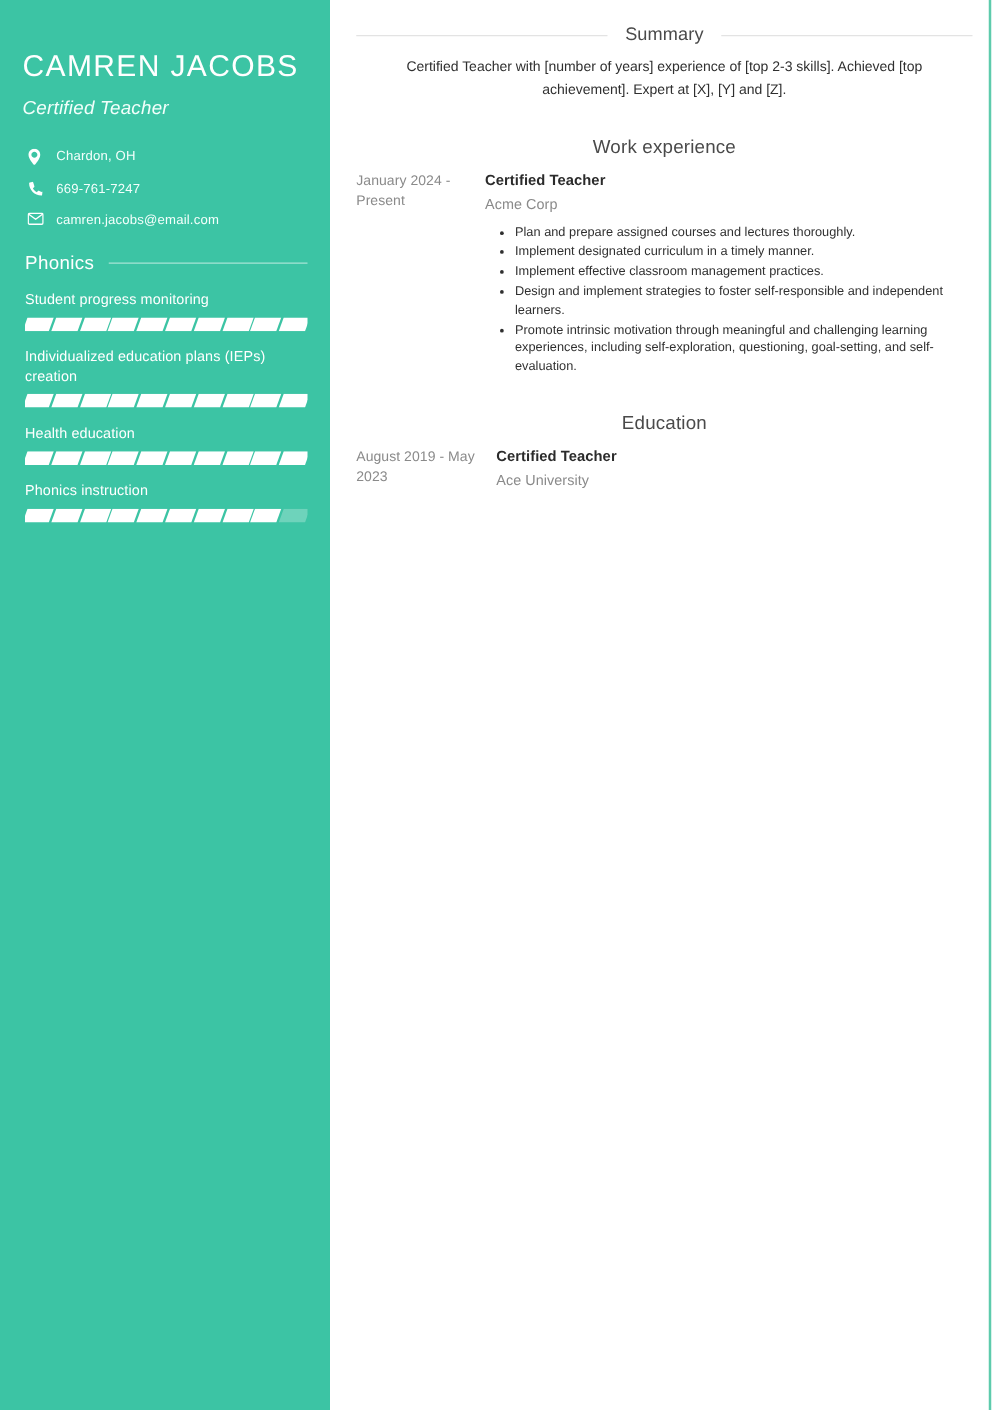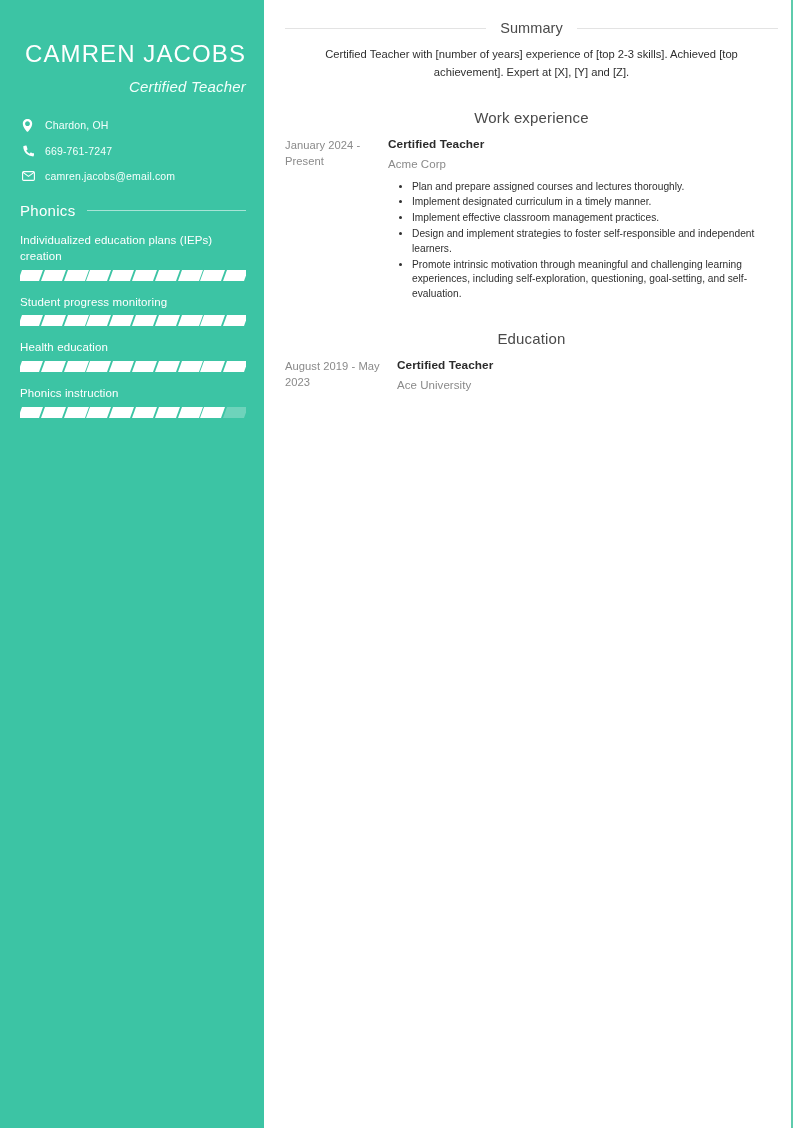--- a/index.html
+++ b/index.html
@@ -29,21 +29,21 @@
     width: 264px;
     flex: 0 0 264px;
     background: #3cc4a4;
     color: #ffffff;
     padding: 0;
     position: relative;
   }
 
   .identity {
     padding: 40px 18px 0 18px;
-    text-align: right;
+    text-align: left;
   }
 
   .full-name {
     font-size: 24px;
     font-weight: 400;
     letter-spacing: 1.1px;
     color: #ffffff;
     line-height: 1.2;
   }
 
@@ -56,21 +56,21 @@
     letter-spacing: .2px;
   }
 
   .contacts {
     margin-top: 24px;
     padding: 0 18px 0 22px;
   }
 
   .contact-row {
     display: flex;
-    align-items: center;
+    align-items: flex-start;
     margin-bottom: 13px;
     font-size: 10.5px;
     color: #f4fffc;
     letter-spacing: .15px;
   }
 
   .contact-icon {
     width: 16px;
     flex: 0 0 16px;
     display: flex;
@@ -306,36 +306,36 @@
 
     </div>
 
     <div class="skills-block">
       <div class="skills-head">
         <span class="skills-head-title">Phonics</span>
         <span class="skills-head-rule"></span>
       </div>
       <div id="skills-list">
           <div class="skill">
+            <div class="skill-name">Student progress monitoring</div>
+            <div class="skill-bar">
+              <span class="seg on"></span>
+              <span class="seg on"></span>
+              <span class="seg on"></span>
+              <span class="seg on"></span>
+              <span class="seg on"></span>
+              <span class="seg on"></span>
+              <span class="seg on"></span>
+              <span class="seg on"></span>
+              <span class="seg on"></span>
+              <span class="seg on"></span>
+            </div>
+          </div>
+          <div class="skill">
             <div class="skill-name">Individualized education plans (IEPs) creation</div>
-            <div class="skill-bar">
-              <span class="seg on"></span>
-              <span class="seg on"></span>
-              <span class="seg on"></span>
-              <span class="seg on"></span>
-              <span class="seg on"></span>
-              <span class="seg on"></span>
-              <span class="seg on"></span>
-              <span class="seg on"></span>
-              <span class="seg on"></span>
-              <span class="seg on"></span>
-            </div>
-          </div>
-          <div class="skill">
-            <div class="skill-name">Student progress monitoring</div>
             <div class="skill-bar">
               <span class="seg on"></span>
               <span class="seg on"></span>
               <span class="seg on"></span>
               <span class="seg on"></span>
               <span class="seg on"></span>
               <span class="seg on"></span>
               <span class="seg on"></span>
               <span class="seg on"></span>
               <span class="seg on"></span>

